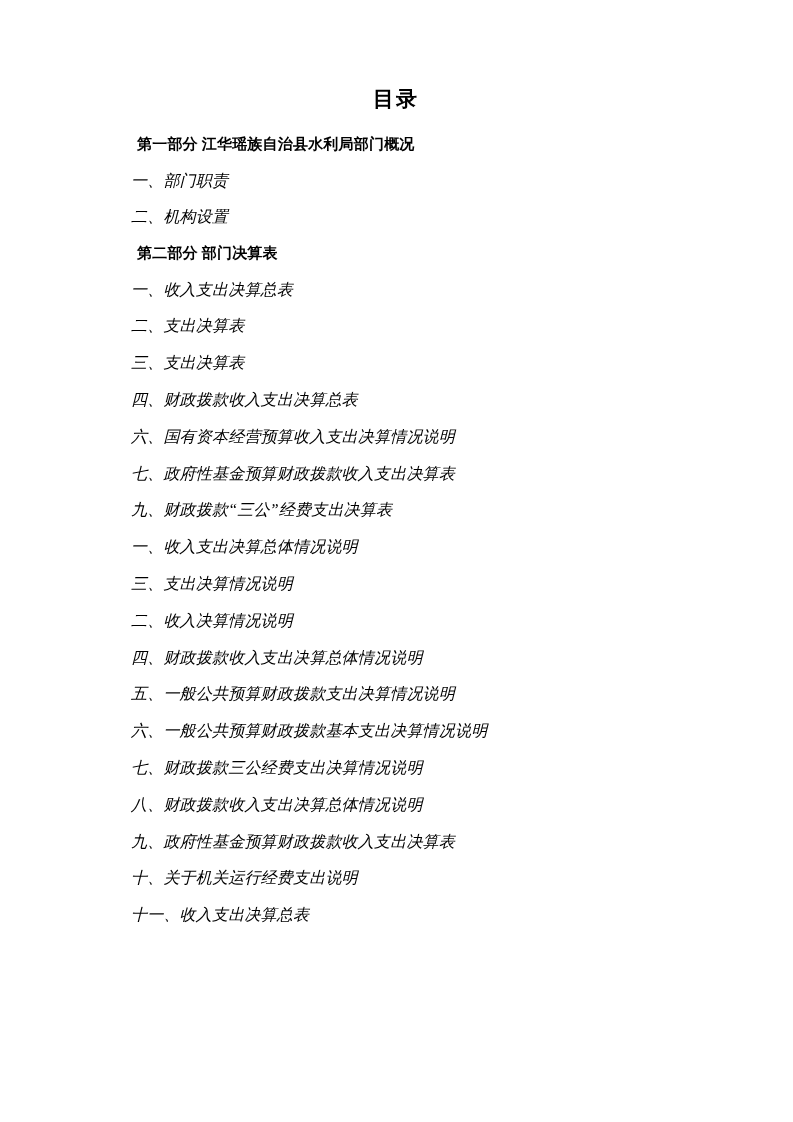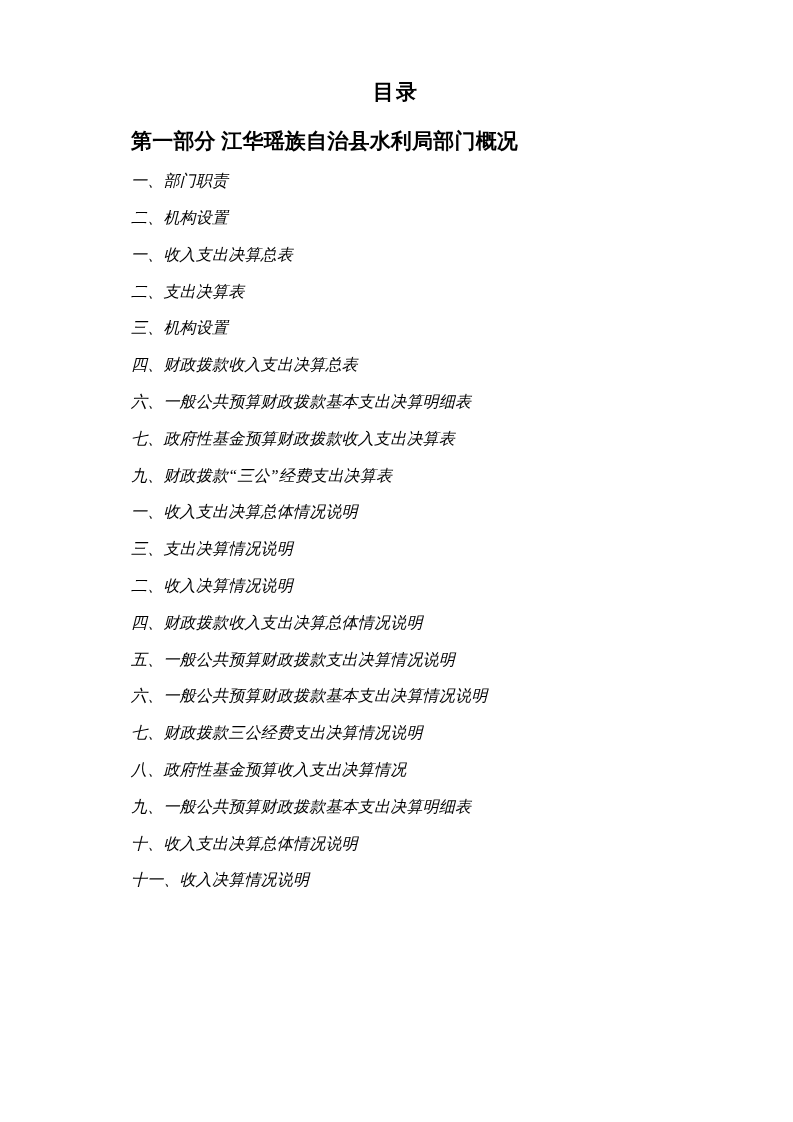--- a/index.html
+++ b/index.html
@@ -15,35 +15,35 @@
     position: relative;
     width: 793px;
     height: 1122px;
     background: #ffffff;
     overflow: hidden;
     box-sizing: border-box;
   }
   .content {
     position: absolute;
     left: 131px;
-    top: 78px;
+    top: 85px;
     width: 540px;
   }
   .doc-title {
     font-size: 21px;
     font-weight: bold;
     text-align: center;
     letter-spacing: 2px;
     margin: 0 0 22px 0;
     padding-right: 10px;
   }
   .section-head {
-    font-size: 21px;
+    font-size: 15px;
     font-weight: bold;
-    margin: 0 0 16px 0;
+    margin: 0 0 16px 6px;
     letter-spacing: 0.2px;
     line-height: 1.3;
   }
   .entry {
     font-size: 16px;
     font-weight: normal;
     margin: 0 0 16px 0;
     line-height: 1.3;
     letter-spacing: 0.2px;
     font-style: italic;
@@ -63,37 +63,38 @@
 
     <h1 class="doc-title">目录</h1>
 
     <div class="group">
       <div class="section-head">第一部分 江华瑶族自治县水利局部门概况</div>
       <div class="entry">一、部门职责</div>
       <div class="entry">二、机构设置</div>
     </div>
 
     <div class="group">
+      <div class="section-head">第二部分 部门决算表</div>
       <div class="entry">一、收入支出决算总表</div>
       <div class="entry">二、支出决算表</div>
-      <div class="entry">三、机构设置</div>
+      <div class="entry">三、支出决算表</div>
       <div class="entry">四、财政拨款收入支出决算总表</div>
-      <div class="entry">六、一般公共预算财政拨款基本支出决算明细表</div>
+      <div class="entry">六、国有资本经营预算收入支出决算情况说明</div>
       <div class="entry">七、政府性基金预算财政拨款收入支出决算表</div>
       <div class="entry">九、财政拨款“三公”经费支出决算表</div>
     </div>
 
     <div class="group">
       <div class="entry">一、收入支出决算总体情况说明</div>
       <div class="entry">三、支出决算情况说明</div>
       <div class="entry">二、收入决算情况说明</div>
       <div class="entry">四、财政拨款收入支出决算总体情况说明</div>
       <div class="entry">五、一般公共预算财政拨款支出决算情况说明</div>
       <div class="entry">六、一般公共预算财政拨款基本支出决算情况说明</div>
       <div class="entry">七、财政拨款三公经费支出决算情况说明</div>
-      <div class="entry">八、政府性基金预算收入支出决算情况</div>
-      <div class="entry">九、一般公共预算财政拨款基本支出决算明细表</div>
-      <div class="entry">十、收入支出决算总体情况说明</div>
-      <div class="entry">十一、收入决算情况说明</div>
+      <div class="entry">八、财政拨款收入支出决算总体情况说明</div>
+      <div class="entry">九、政府性基金预算财政拨款收入支出决算表</div>
+      <div class="entry">十、关于机关运行经费支出说明</div>
+      <div class="entry">十一、收入支出决算总表</div>
     </div>
 
   </div>
 </div>
 
 </body></html>

